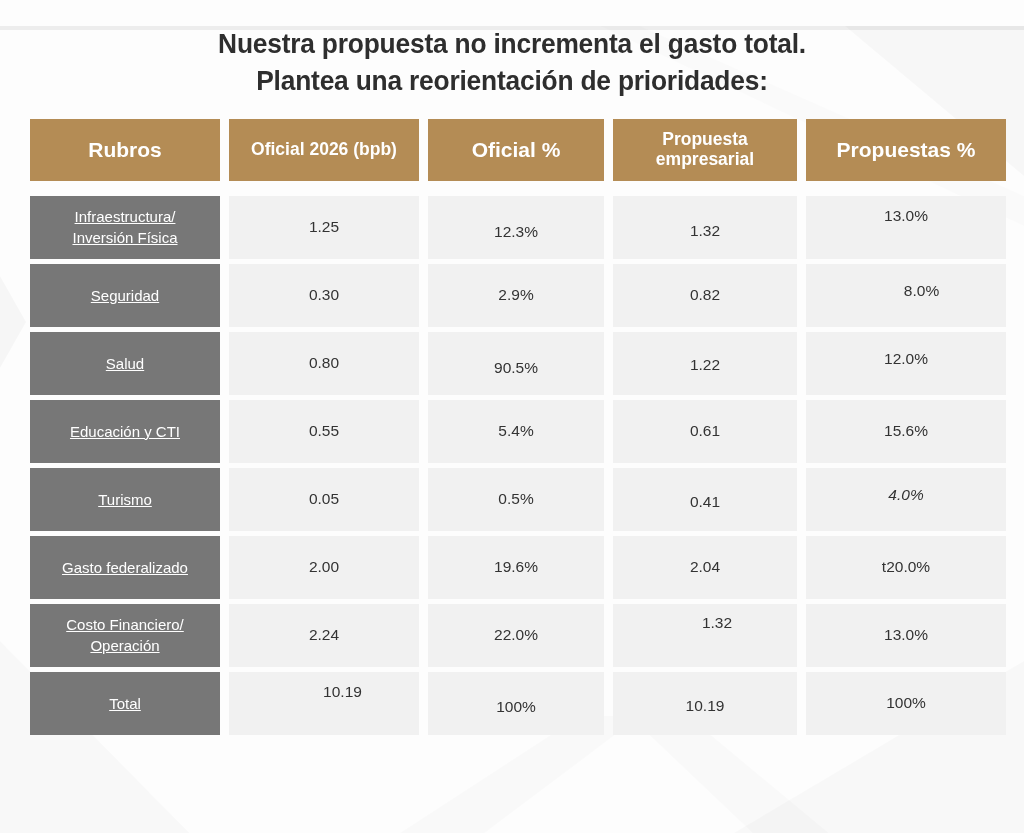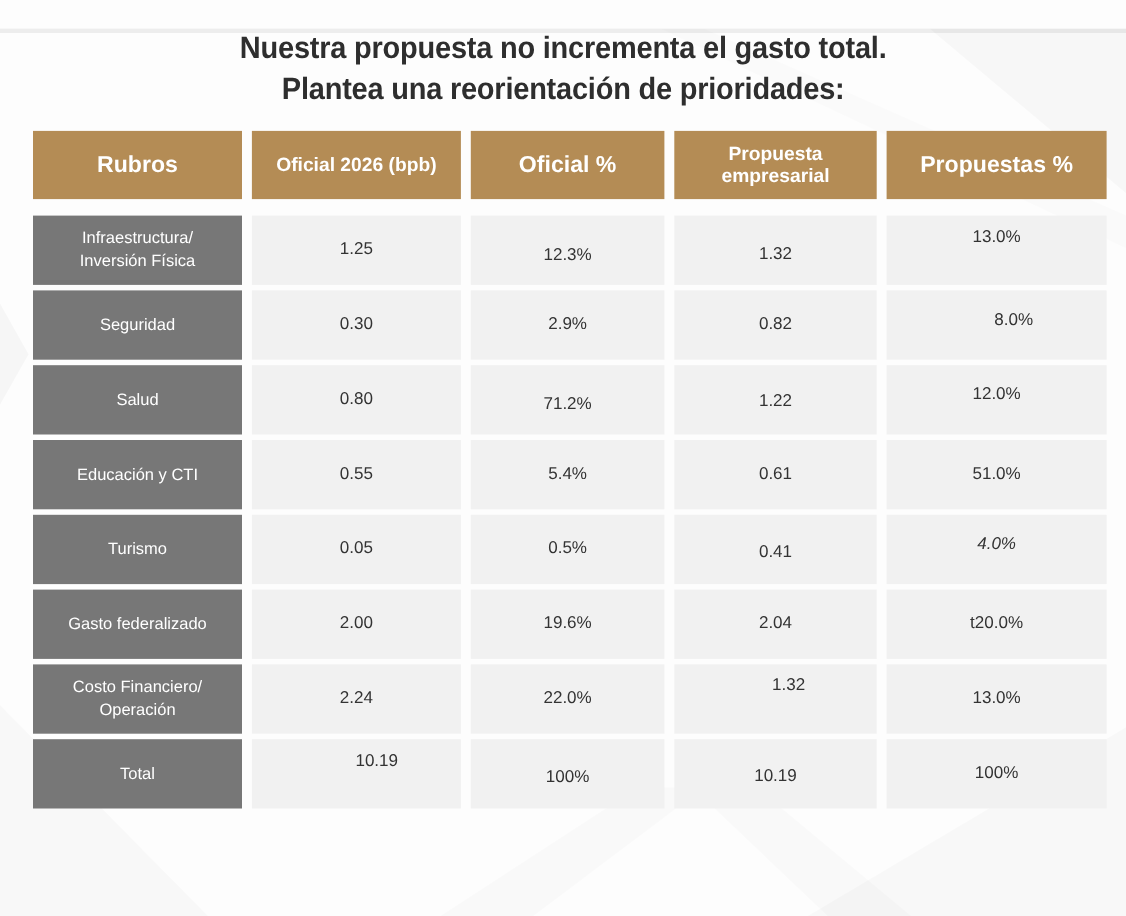--- a/index.html
+++ b/index.html
@@ -68,20 +68,21 @@
   tbody th {
     background: var(--row-label-bg, #777777);
     color: #ffffff;
     font-weight: 400;
     font-size: 15px;
     line-height: 1.4;
     height: 63px;
     text-align: center;
     vertical-align: middle;
     padding: 0 16px;
+    text-decoration: underline;
   }
   tbody td {
     background: var(--cell-bg, #f1f1f1);
     color: var(--cell-text, #333333);
     font-size: 15.5px;
     height: 63px;
     text-align: center;
     vertical-align: middle;
   }
   tbody td span { position: relative; display: inline-block; }
@@ -152,30 +153,30 @@
           <tr>
             <th>Seguridad</th>
             <td><span>0.30</span></td>
             <td><span>2.9%</span></td>
             <td><span>0.82</span></td>
             <td><span>8.0%</span></td>
           </tr>
           <tr>
             <th>Salud</th>
             <td><span>0.80</span></td>
-            <td><span>71.2%</span></td>
+            <td><span>90.5%</span></td>
             <td><span>1.22</span></td>
             <td><span>12.0%</span></td>
           </tr>
           <tr>
             <th>Educación y CTI</th>
             <td><span>0.55</span></td>
             <td><span>5.4%</span></td>
             <td><span>0.61</span></td>
-            <td><span>51.0%</span></td>
+            <td><span>15.6%</span></td>
           </tr>
           <tr>
             <th>Turismo</th>
             <td><span>0.05</span></td>
             <td><span>0.5%</span></td>
             <td><span>0.41</span></td>
             <td><span>4.0%</span></td>
           </tr>
           <tr>
             <th>Gasto federalizado</th>

